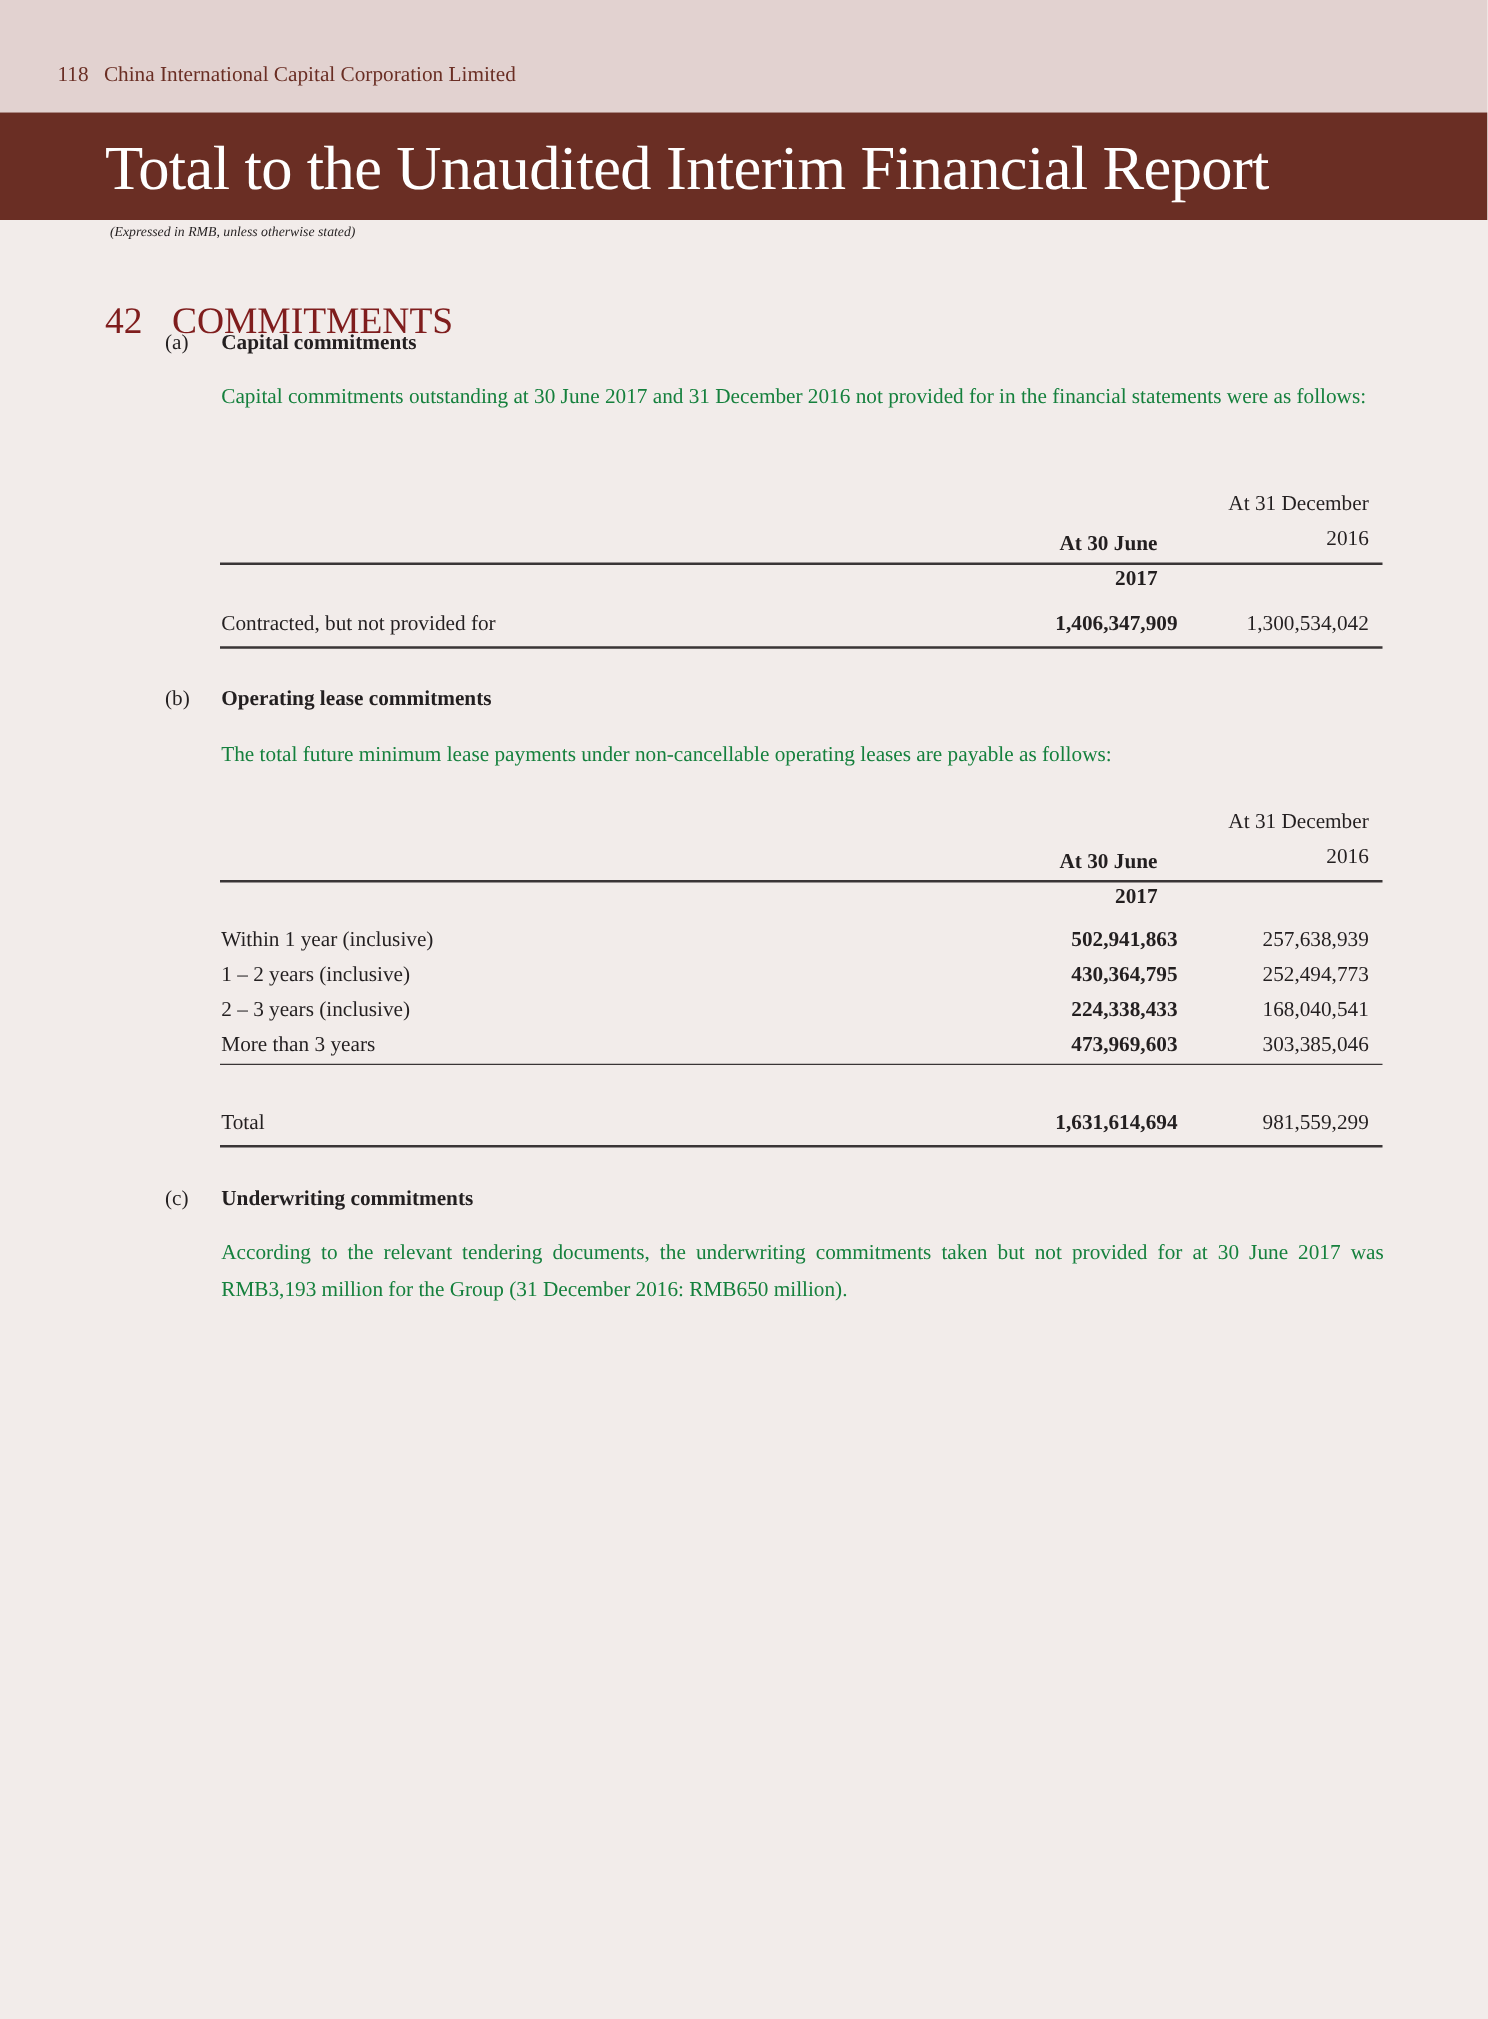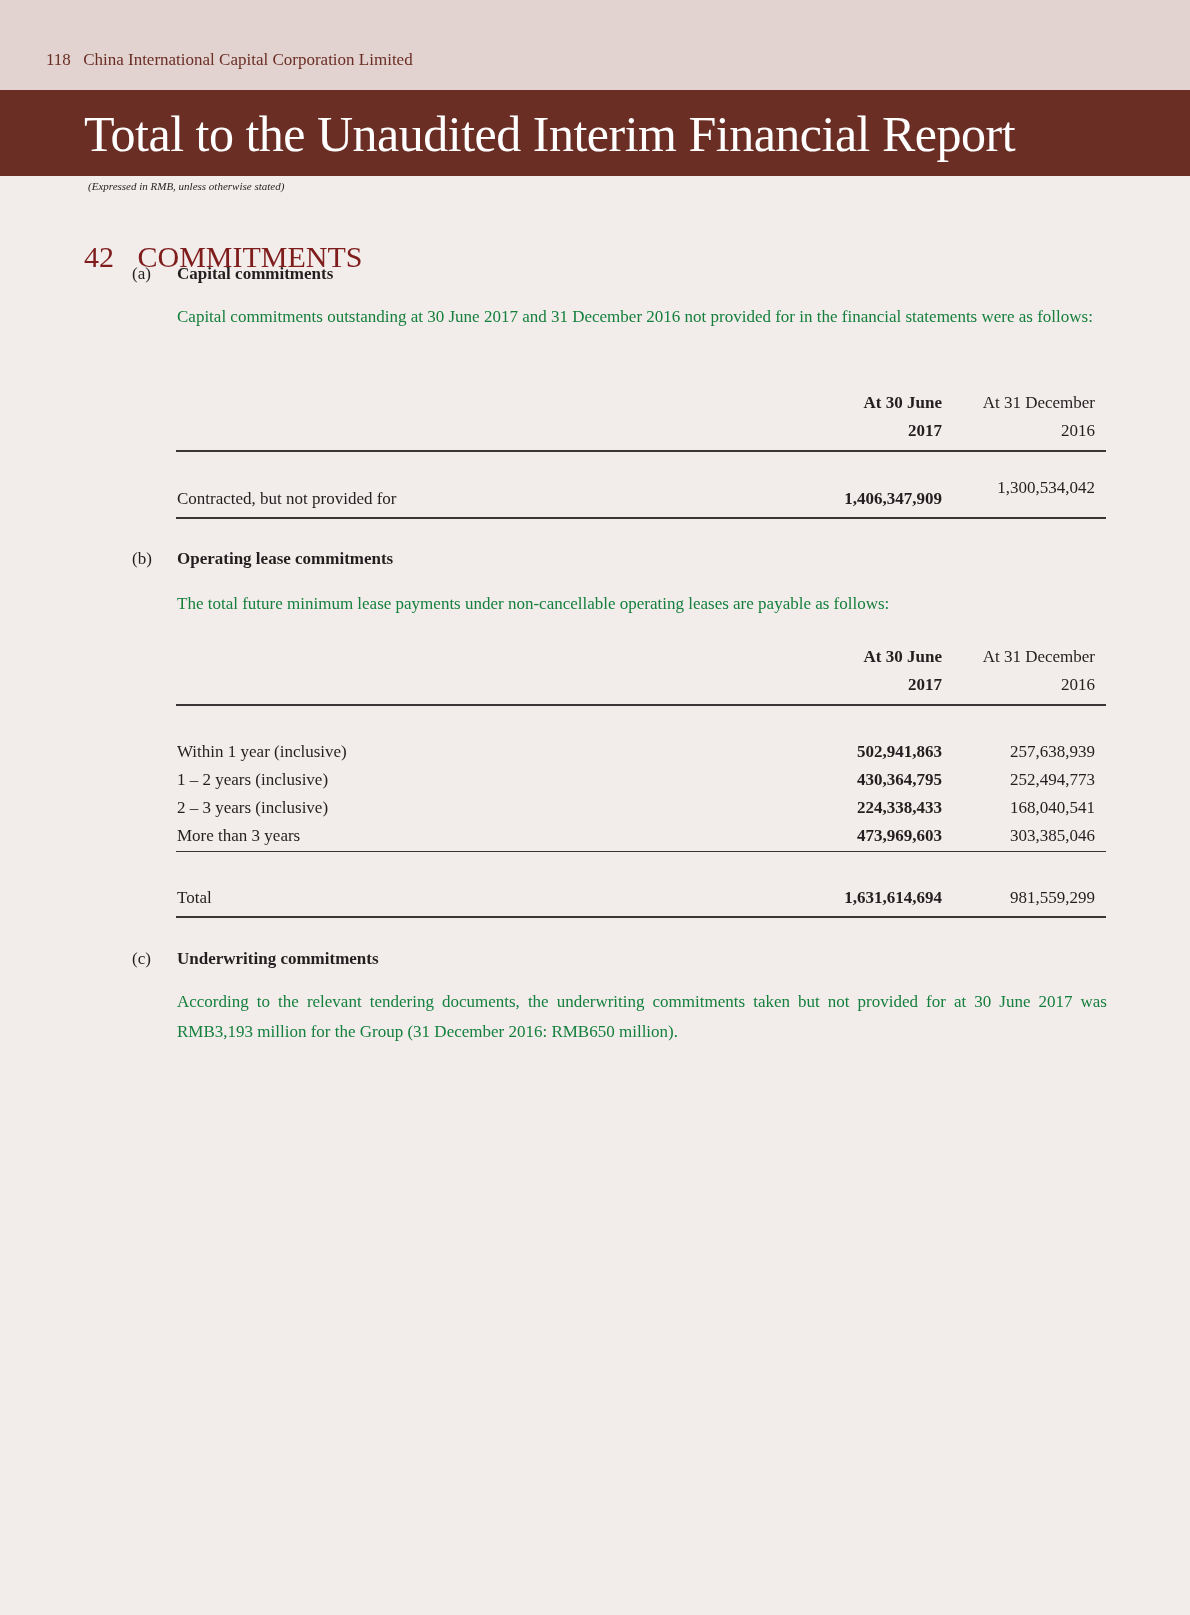--- a/index.html
+++ b/index.html
@@ -47,21 +47,21 @@
     .sub-head .letter { display: inline-block; width: 45px; font-weight: normal; }
     .para {
       position: absolute; left: 177px; width: 930px;
       font-size: 17px; line-height: 30px; text-align: justify;
       color: #15803d;
     }
     .col-head {
       position: absolute; font-size: 17px; line-height: 28px; text-align: right;
       white-space: nowrap;
     }
-    .col-head.c1 { right: 248px; font-weight: bold; }
+    .col-head.c1 { right: 264px; font-weight: bold; margin-top: 32px; }
     .col-head.c2 { right: 95px; }
     .rule {
       position: absolute; left: 176px; width: 930px; height: 0;
       border-top: 2px solid #3a3536;
     }
     .rule.thin { border-top-width: 1px; }
     .row-label {
       position: absolute; left: 177px; font-size: 17px; white-space: nowrap;
     }
     .cell {
@@ -98,21 +98,21 @@
   <div>2017</div>
 </div>
 <div class="col-head c2" style="top:389px;">
   <div>At 31 December</div>
   <div>2016</div>
 </div>
 <div class="rule" style="top:450px;"></div>
 
 <div class="row-label" style="top:489px;">Contracted, but not provided for</div>
 <div class="cell c1" style="top:489px;">1,406,347,909</div>
-<div class="cell c2" style="top:478px;">1,300,534,042</div>
+<div class="cell c2" style="top:489px;">1,300,534,042</div>
 <div class="rule" style="top:517px;"></div>
 
 <div class="sub-head" style="top:549px;">
   <span class="letter">(b)</span><span>Operating lease commitments</span>
 </div>
 <div class="para" style="top:589px;">The total future minimum lease payments under non-cancellable operating leases are payable as follows:</div>
 
 <div class="col-head c1" style="top:643px;">
   <div>At 30 June</div>
   <div>2017</div>

